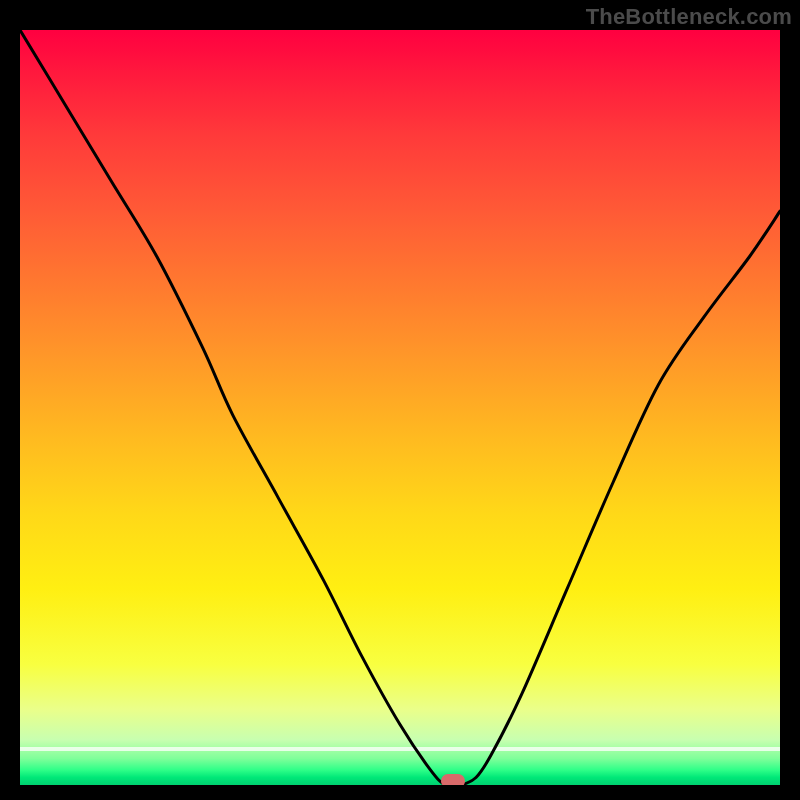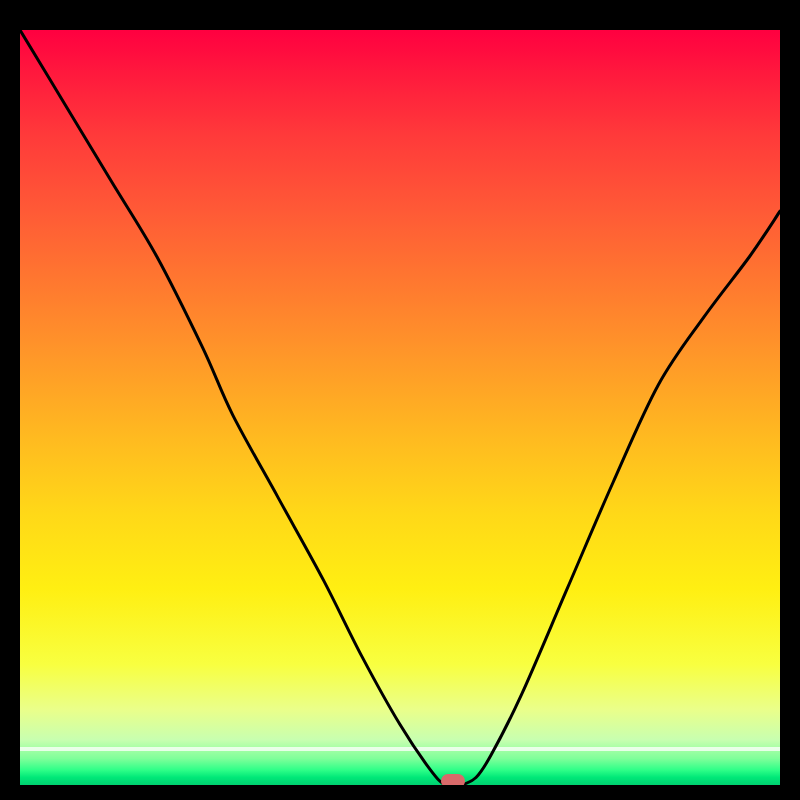--- a/index.html
+++ b/index.html
@@ -83,20 +83,21 @@
     background: #d86a6a;
     z-index: 4;
     transform: translate(-50%, -50%);
   }
 </style>
 </head>
 <body>
 
 <div class="frame">
 
+  <div class="watermark">TheBottleneck.com</div>
 
   <div class="plot-area">
     <div class="gradient-bg"></div>
     <div class="white-band"></div>
 
     <svg class="curve" viewBox="0 0 760 755" preserveAspectRatio="none">
       <path id="curve-path" d="M 0.0 0.0 C 7.6 12.6, 30.4 50.3, 45.6 75.5 C 60.8 100.7, 76.0 125.8, 91.2 151.0 C 106.4 176.2, 121.6 198.8, 136.8 226.5 C 152.0 254.2, 169.7 290.7, 182.4 317.1 C 195.1 343.5, 200.1 359.9, 212.8 385.1 C 225.5 410.2, 243.2 440.4, 258.4 468.1 C 273.6 495.8, 290.1 524.7, 304.0 551.1 C 317.9 577.6, 329.3 602.7, 342.0 626.6 C 354.7 650.6, 368.6 675.7, 380.0 694.6 C 391.4 713.5, 402.8 729.8, 410.4 739.9 C 418.0 750.0, 420.5 752.5, 425.6 755.0 C 430.7 757.5, 435.7 756.3, 440.8 755.0 C 445.9 753.7, 450.9 752.5, 456.0 747.5 C 461.1 742.4, 463.6 738.6, 471.2 724.8 C 478.8 711.0, 488.9 692.1, 501.6 664.4 C 514.3 636.7, 532.0 593.9, 547.2 558.7 C 562.4 523.5, 577.6 487.0, 592.8 453.0 C 608.0 419.0, 623.2 382.5, 638.4 354.8 C 653.6 327.2, 668.8 308.3, 684.0 286.9 C 699.2 265.5, 716.9 244.1, 729.6 226.5 C 742.3 208.9, 754.9 188.8, 760.0 181.2" fill="none" stroke="#000" stroke-width="3" stroke-linecap="round" stroke-linejoin="round"></path>
     </svg>
 
     <div class="marker" id="min-marker" title="min-marker" style="left: 433.2px; top: 751px; background: rgb(216, 106, 106);"></div>

